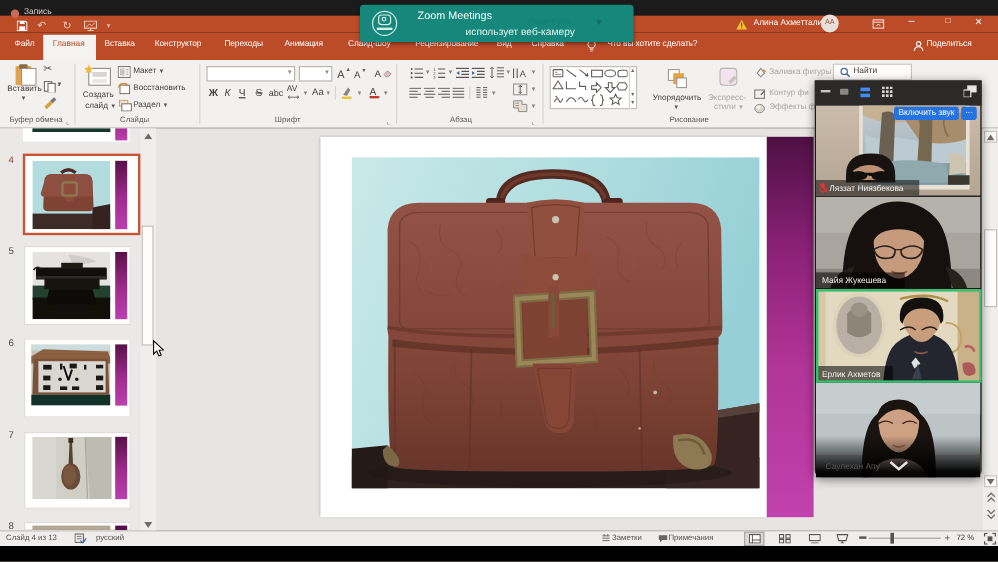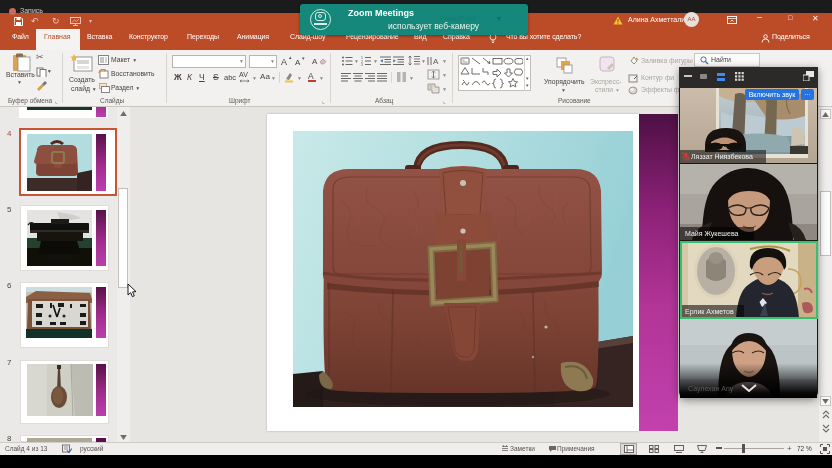--- a/index.html
+++ b/index.html
@@ -671,20 +671,20 @@
 </svg>
 
 <div class="a" style="left:745px;top:89px;width:54px;height:11px;background:#2473e0;border-radius:2px;color:#fff;font-size:7px;text-align:center;line-height:11px;">Включить звук</div>
 <div class="a" style="left:801px;top:89px;width:13px;height:11px;background:#2473e0;border-radius:2px;color:#fff;font-size:7px;text-align:center;line-height:8px;">...</div>
 
 <div class="a" style="left:300px;top:4px;width:228px;height:31px;background:#15887b;border-radius:3px;box-shadow:0 1px 3px rgba(0,0,0,.4);"></div>
 <div class="a" style="left:310px;top:9px;width:21px;height:21px;border-radius:50%;border:1.5px solid #d8ece8;box-sizing:border-box;"></div>
 <div class="a" style="left:315px;top:12px;width:11px;height:9px;border:1.2px solid #d8ece8;border-radius:3px;box-sizing:border-box;"></div>
 <div class="a" style="left:318px;top:14px;width:4px;height:4px;border-radius:50%;border:1px solid #d8ece8;box-sizing:border-box;"></div>
 <div class="a" style="left:314px;top:23px;width:13px;height:2px;background:#d8ece8;"></div>
-<div class="a" style="left:348px;top:8px;color:#fff;font-size:9px;font-weight:bold;">Zoom Meetings</div>
+<div class="a" style="left:348px;top:8px;color:#fff;font-size:9px;">Zoom Meetings</div>
 <div class="a" style="left:348px;top:21px;color:#e8f4f0;font-size:8.5px;padding-left:40px;">использует веб-камеру</div>
 <div class="a" style="left:440px;top:15px;color:#137e71;font-size:7px;">PowerPoint</div>
 <div class="a" style="left:497px;top:14px;color:#0e6d62;font-size:8px;">▾</div>
 
 <svg class="a" style="left:126px;top:283px;" width="14" height="16" viewBox="0 0 14 16">
     <path d="M2 1 L2 12 L4.6 9.6 L6.4 13.6 L8.3 12.8 L6.6 8.9 L10 8.6 Z" fill="#fff" stroke="#000" stroke-width="0.9"></path>
   </svg>
 
 </body></html>

